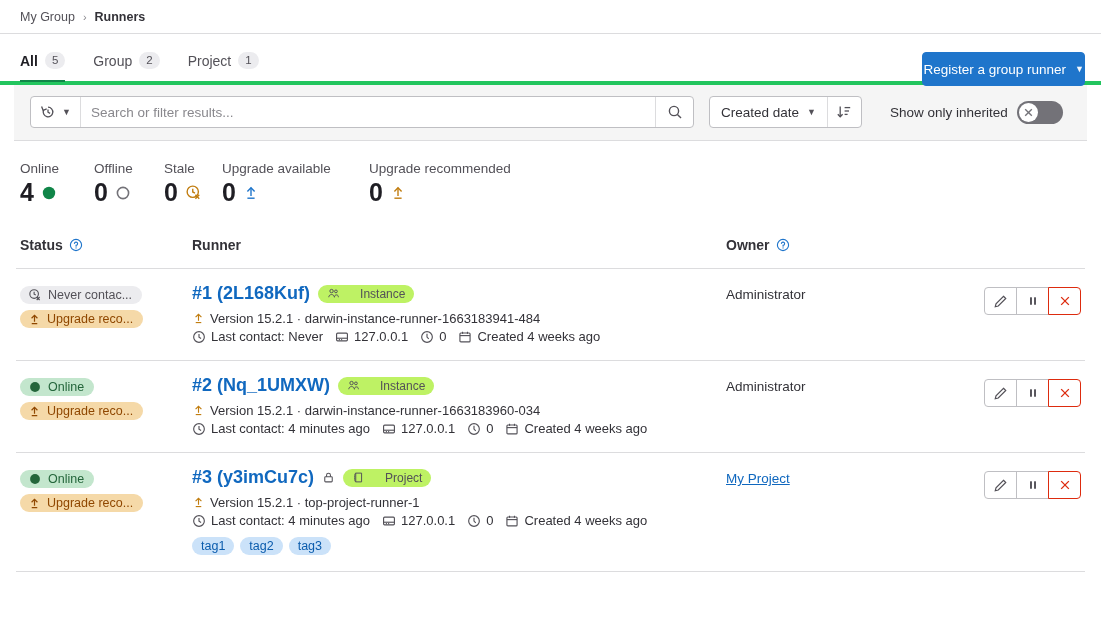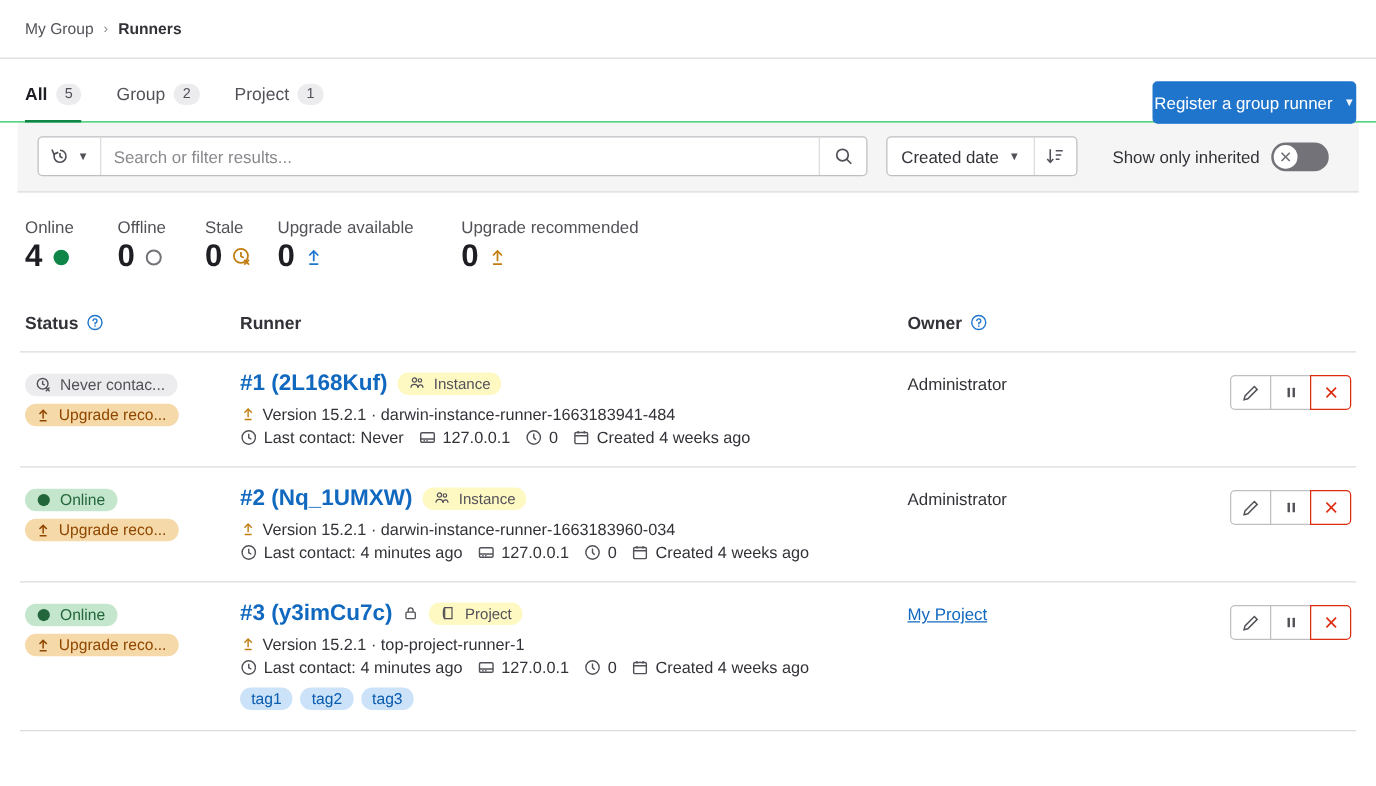--- a/index.html
+++ b/index.html
@@ -8,37 +8,37 @@
     width: 1101px; height: 629px;
     background: #ffffff;
     font-family: "Liberation Sans", sans-serif;
     color: #333238;
     overflow: hidden;
   }
   .page { width: 1101px; height: 629px; position: relative; }
 
   
   .breadcrumb {
-    height: 47px;
+    height: 34px;
     display: flex; align-items: center;
     padding: 0 20px;
     font-size: 12.5px;
     border-bottom: 1px solid #dcdcde;
   }
   .crumb-link { color: #535158; text-decoration: none; }
   .crumb-sep { color: #89888d; margin: 0 8px; font-size: 11px; }
   .crumb-current { color: #333238; font-weight: bold; }
 
   
   .tabs-row {
     height: 51px;
     display: flex; align-items: flex-end;
     padding: 0 16px 0 20px;
     position: relative;
-    border-bottom: 1px solid #22c55e;
+    border-bottom: 4px solid #22c55e;
   }
   .tabs { display: flex; align-items: flex-end; gap: 0; height: 100%; }
   .tab {
     display: flex; align-items: center; gap: 7px;
     padding: 0 14px 11px 14px;
     font-size: 14px; color: #535158;
     cursor: pointer; position: relative;
     height: 100%;
     align-self: flex-end;
     padding-top: 17px;
@@ -167,22 +167,22 @@
     font-size: 12.5px; margin-bottom: 6px;
     max-width: 148px; white-space: nowrap; overflow: hidden;
   }
   .badge-neutral { background: #ececef; color: #535158; }
   .badge-success { background: #c3e6cd; color: #24663b; }
   .badge-warning { background: #f5d9a8; color: #8f4700; align-items: center; }
 
   .runner-title { display: flex; align-items: center; gap: 8px; margin-bottom: 7px; }
   .runner-link { color: #1068bf; font-size: 18px; font-weight: bold; text-decoration: none; cursor: pointer; }
   .type-badge {
-    display: inline-flex; gap: 7px;
-    background: #fef9c3; color: #535158;
+    display: inline-flex; gap: 20px;
+    background: #bef264; color: #535158;
     border-radius: 10px; padding: 2px 9px; font-size: 12px;
   }
   .meta-line {
     display: flex; align-items: center; flex-wrap: wrap;
     font-size: 13px; color: #333238; margin-top: 3px;
   }
   .meta-item { display: flex; align-items: center; gap: 5px; margin-right: 12px; }
   .meta-item:last-child { margin-right: 0; }
   .tags { display: flex; gap: 6px; margin-top: 9px; }
   .tag {

